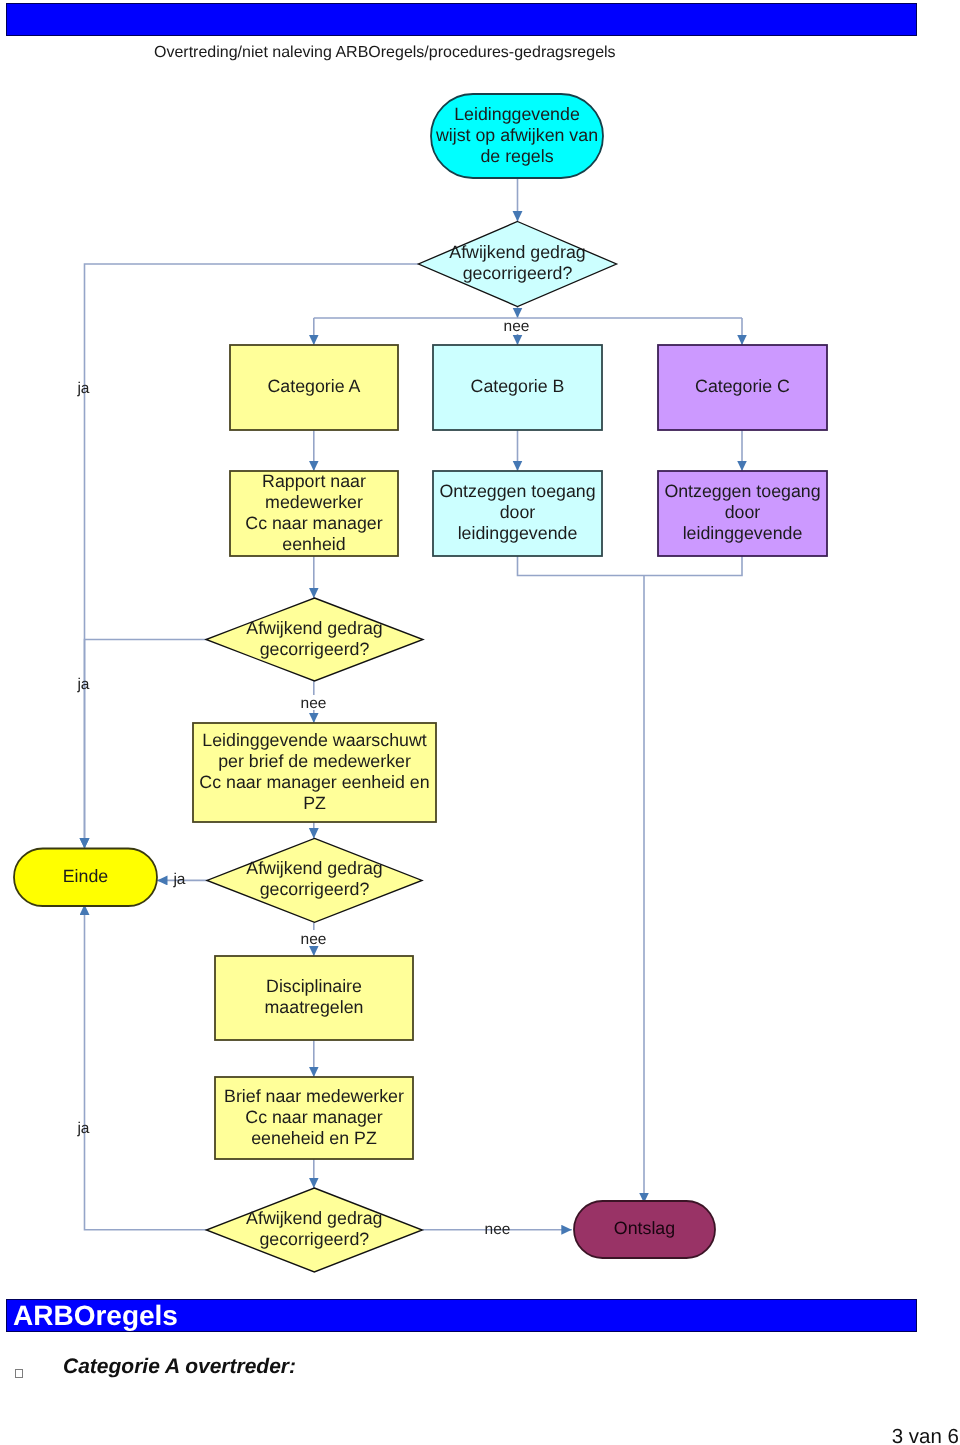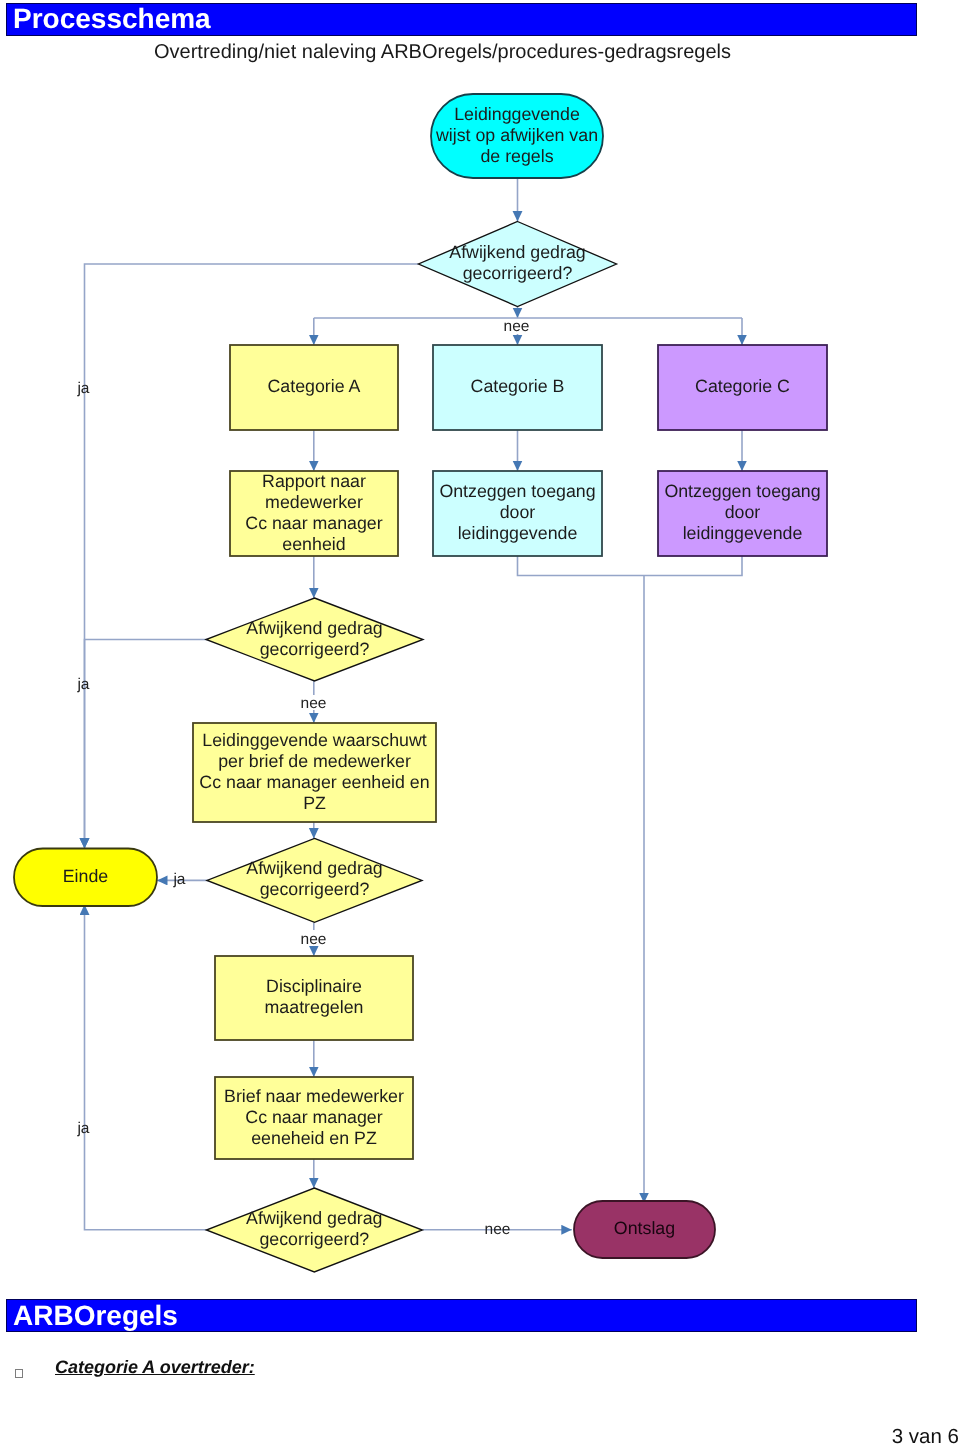--- a/index.html
+++ b/index.html
@@ -19,23 +19,22 @@
   .pagenum{position:absolute;color:#111;white-space:nowrap;}
 
   svg.flow{position:absolute;left:0;top:0;}
 </style>
 </head>
 <body>
 
 <div class="page">
 
   <div class="band" style="left:6px;top:3px;width:911px;height:33px;"></div>
-  <div class="band-text" style="left:13px;top:4px;font-size:28px;line-height:30px;">Processchema</div>
-
-  <div class="subtitle" style="left:154px;top:41px;font-size:20px;line-height:23px;text-align:right;">Overtreding/niet naleving ARBOregels/procedures-gedragsregels</div>
+
+  <div class="subtitle" style="left:154px;top:41px;font-size:16px;line-height:23px;text-align:right;">Overtreding/niet naleving ARBOregels/procedures-gedragsregels</div>
 
   <svg class="flow" width="960" height="1290" viewBox="0 0 960 1290">
     <defs>
       <marker id="ah" markerWidth="12" markerHeight="12" refX="10.5" refY="5" orient="auto" markerUnits="userSpaceOnUse">
         <path d="M0,0 L10.5,5 L0,10 z" fill="#4578b4"></path>
       </marker>
     </defs>
     <g id="edges" stroke="#95a5c8" stroke-width="1.6" fill="none">
         <path d="M517.5 178 L517.5 221.4" marker-end="url(#ah)"></path>
         <path d="M517.5 306.3 L517.5 318" marker-end="url(#ah)"></path>
@@ -188,16 +187,16 @@
         <text x="313.5" y="939" text-anchor="middle" dominant-baseline="central" font-size="15.5" fill="#222" font-family="&quot;Liberation Sans&quot;,sans-serif">nee</text>
         <text x="89.5" y="1128" text-anchor="end" dominant-baseline="central" font-size="15.5" fill="#222" font-family="&quot;Liberation Sans&quot;,sans-serif">ja</text>
         <text x="497.5" y="1229.5" text-anchor="middle" dominant-baseline="central" font-size="15.5" fill="#222" font-family="&quot;Liberation Sans&quot;,sans-serif">nee</text>
       </g>
   </svg>
 
   <div class="band" style="left:6px;top:1299px;width:911px;height:33px;"></div>
   <div class="band-text" style="left:13px;top:1301px;font-size:28px;line-height:30px;">ARBOregels</div>
 
   <div class="bullet" style="left:15px;top:1369px;width:8px;height:9px;"></div>
-  <div class="deftext" style="left:55px;top:1355px;font-size:18px;line-height:24px;text-decoration:underline;">Categorie A overtreder:</div>
+  <div class="deftext" style="left:63px;top:1355px;font-size:21px;line-height:24px;">Categorie A overtreder:</div>
 
   <div class="pagenum" style="right:1px;top:1425px;font-size:20.5px;line-height:24px;">3 van 6</div>
 </div>
 
 </body></html>

